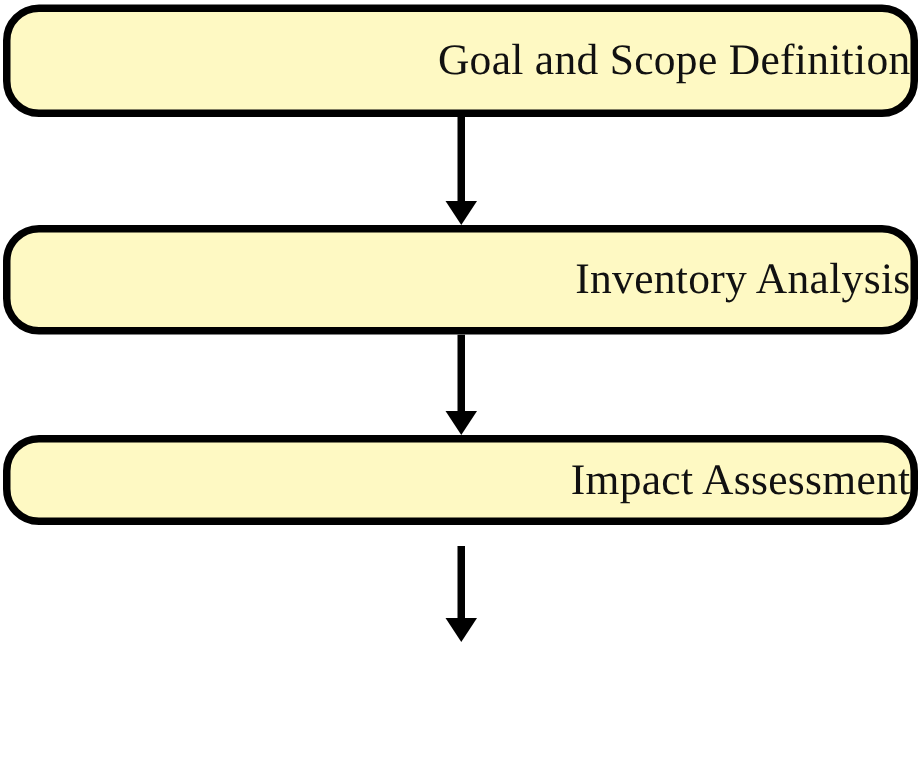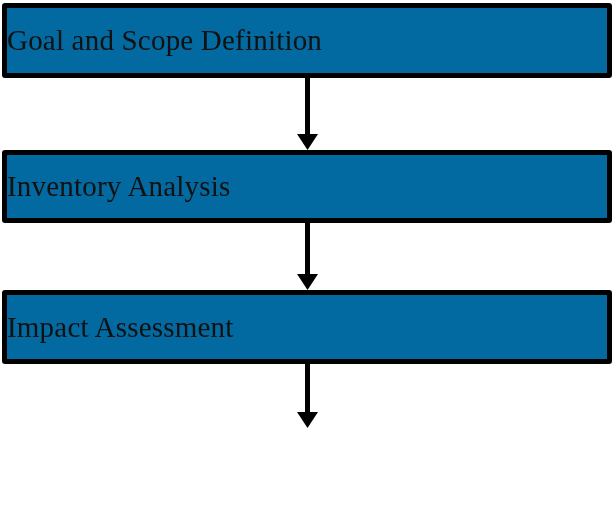--- a/index.html
+++ b/index.html
@@ -15,38 +15,38 @@
     background: #ffffff;
     overflow: hidden;
     font-family: "Liberation Serif", "DejaVu Serif", serif;
   }
   .flow-box {
     position: absolute;
     left: 2px;
     width: 610px;
     box-sizing: border-box;
     border: 5px solid #000000;
-    border-radius: 3px;
-    background: #0369a1;
+    border-radius: 24px;
+    background: #fef9c3;
     display: flex;
     align-items: center;
-    justify-content: flex-start;
+    justify-content: flex-end;
   }
   .flow-box-label {
     font-family: "Liberation Serif", "DejaVu Serif", serif;
     font-size: 29px;
     line-height: 1;
     color: #111111;
     letter-spacing: 0.2px;
     white-space: nowrap;
     text-align: center;
   }
   #box-1 { top: 3px;   height: 75px; }
   #box-2 { top: 150px; height: 73px; }
-  #box-3 { top: 290px; height: 74px; }
+  #box-3 { top: 290px; height: 60px; }
   #box-4 { top: 428px; height: 75px; }
 
   .connector {
     position: absolute;
     left: 0;
     width: 615px;
   }
   .connector svg {
     display: block;
   }

